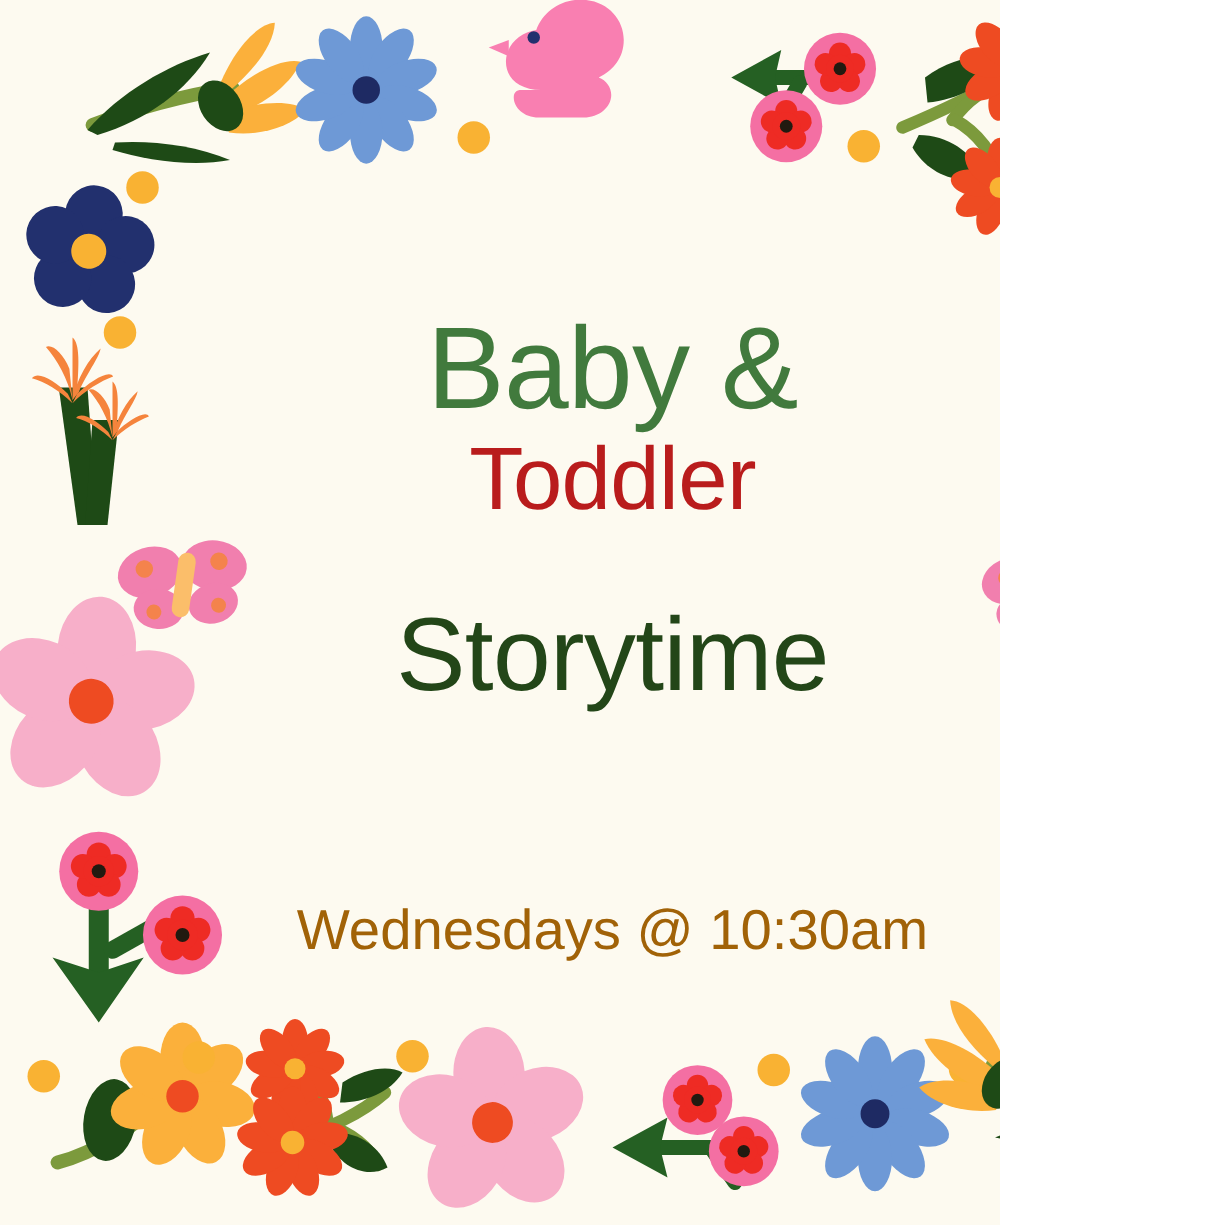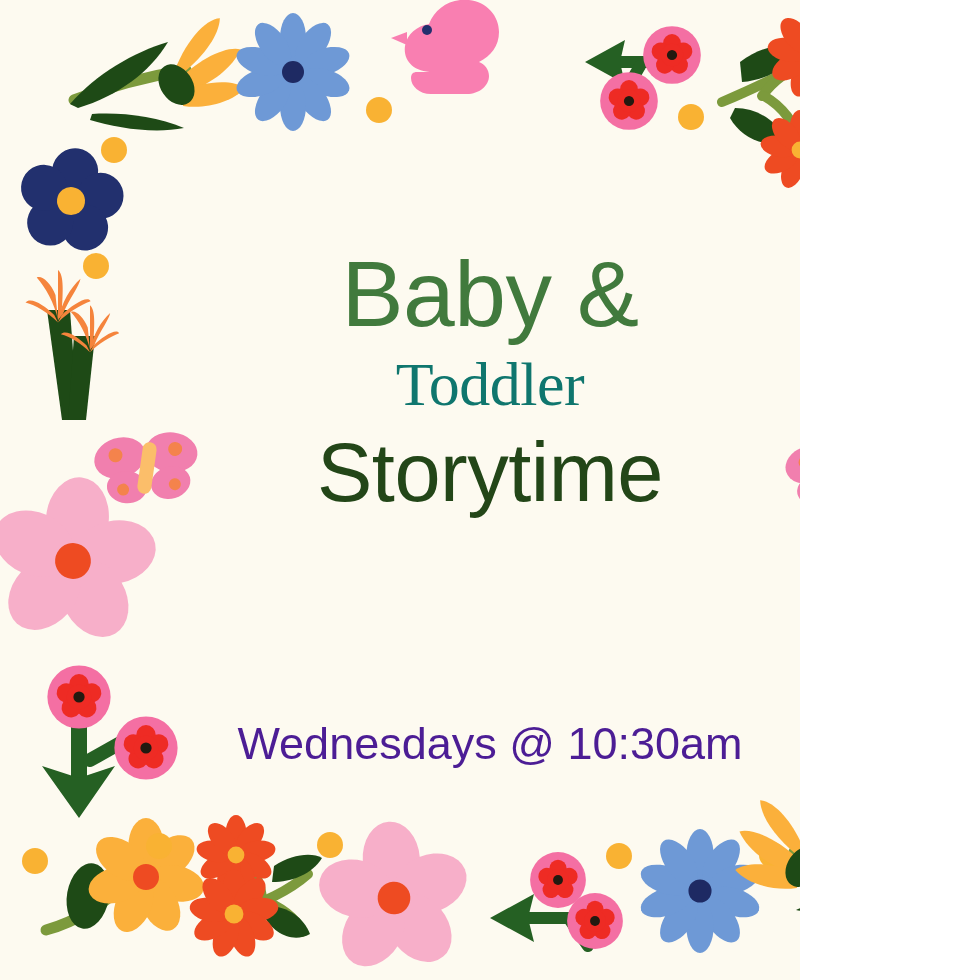--- a/index.html
+++ b/index.html
@@ -46,41 +46,40 @@
     white-space: nowrap;
   }
   #title-line-1 {
     top: 246px;
     font-size: 93px;
     line-height: 96px;
     color: #417A3D;
   }
   #title-line-2 {
     top: 336px;
-    font-size: 62px;
+    font-size: 71px;
     line-height: 96px;
-    color: #0f766e;
-    font-family: Liberation Serif, serif;
+    color: #b91c1c;
   }
   #title-line-3 {
-    top: 428px;
+    top: 479px;
     font-size: 83px;
     line-height: 90px;
     color: #234618;
     letter-spacing: -0.5px;
   }
   #subtitle {
     position: absolute;
     top: 718px;
     left: 0;
     width: 980px;
     text-align: center;
     font-size: 45px;
     line-height: 52px;
-    color: #4c1d95;
+    color: #a16207;
     font-weight: 400;
     letter-spacing: 0px;
     white-space: nowrap;
   }
 </style>
 </head>
 <body>
 
 <div id="poster">
 

